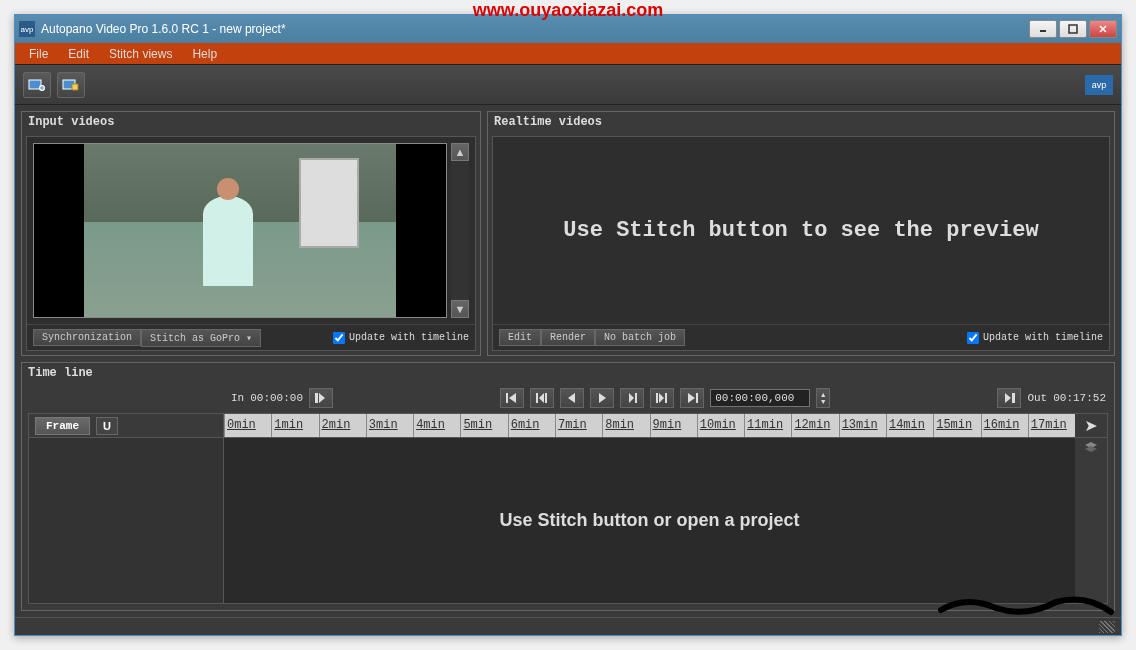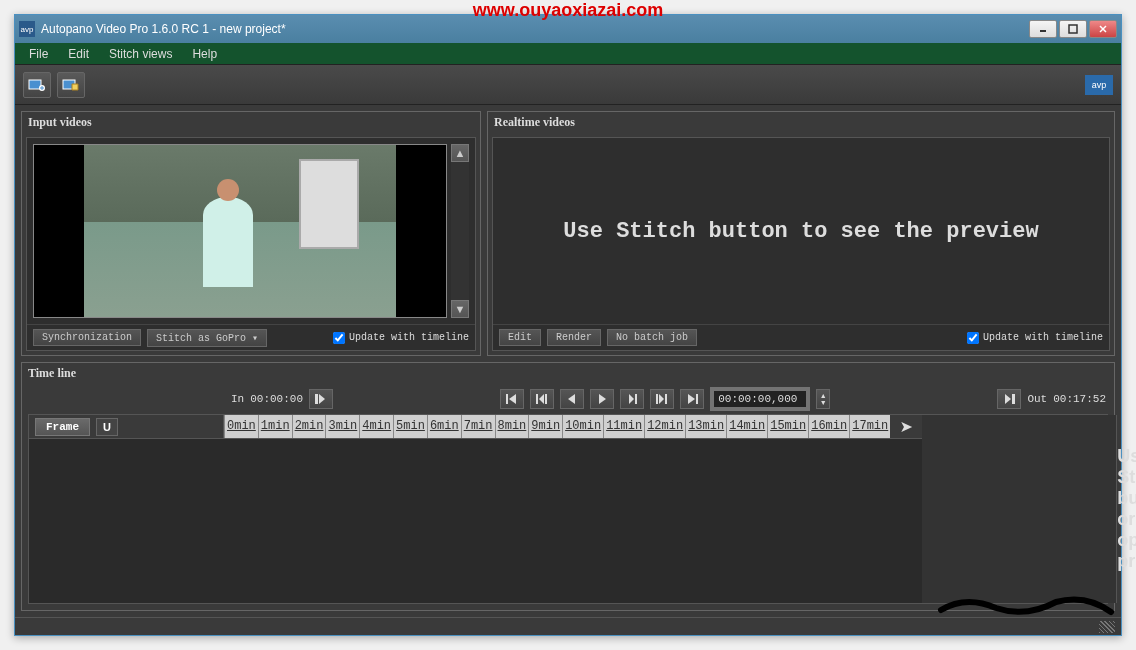--- a/index.html
+++ b/index.html
@@ -5,52 +5,52 @@
 * { box-sizing: border-box; margin: 0; padding: 0; }
 body { font-family: Arial, sans-serif; font-size: 11px; background: #f0f0f0; width: 1136px; height: 650px; overflow: hidden; position: relative; }
 .watermark { position: absolute; top: 0; left: 50%; transform: translateX(-50%); color: #d00; font-size: 18px; font-weight: bold; z-index: 1000; }
 .window { position: absolute; top: 14px; left: 14px; right: 14px; bottom: 14px; background: #3a3a3a; border: 1px solid #4a90c0; display: flex; flex-direction: column; box-shadow: 0 2px 8px rgba(0,0,0,0.3); }
 .titlebar { height: 28px; background: linear-gradient(#5a8db0, #4a7fa0); display: flex; align-items: center; padding: 0 4px; }
 .titlebar-icon { width: 16px; height: 16px; background: #2a5a8a; margin-right: 6px; display: flex; align-items: center; justify-content: center; color: #fff; font-size: 8px; }
 .title { color: #fff; font-size: 12px; flex: 1; }
 .win-controls { display: flex; gap: 2px; }
 .win-btn { width: 28px; height: 18px; border: 1px solid #888; background: linear-gradient(#f5f5f5, #ddd); display: flex; align-items: center; justify-content: center; cursor: pointer; border-radius: 2px; }
 .win-btn.close { background: linear-gradient(#e88,#c44); }
-.menubar { height: 22px; background: #14532d; display: flex; align-items: center; padding: 0 4px; border-bottom: 1px solid #222; }
+.menubar { height: 22px; background: #c2410c; display: flex; align-items: center; padding: 0 4px; border-bottom: 1px solid #222; }
 .menu-item { color: #ddd; padding: 3px 10px; font-size: 12px; cursor: pointer; }
 .toolbar { height: 40px; background: linear-gradient(#4a4a4a, #3a3a3a); border-bottom: 1px solid #222; display: flex; align-items: center; padding: 0 8px; }
 .tool-btn { width: 28px; height: 26px; background: linear-gradient(#5a5a5a,#444); border: 1px solid #666; margin-right: 6px; display: flex; align-items: center; justify-content: center; cursor: pointer; border-radius: 2px; }
 .brand { margin-left: auto; display: flex; align-items: center; gap: 8px; color: #aaa; font-size: 16px; }
 .brand-icon { width: 28px; height: 20px; background: #2a6aaa; display: flex; align-items: center; justify-content: center; color: #fff; font-size: 9px; }
 .main { flex: 1; display: flex; flex-direction: column; padding: 6px; gap: 6px; }
 .top-row { display: flex; gap: 6px; height: 245px; }
 .panel { border: 1px solid #666; background: #3a3a3a; display: flex; flex-direction: column; }
-.panel-header { color: #ddd; font-family: Liberation Serif, serif; font-size: 12px; font-weight: bold; padding: 3px 6px; }
+.panel-header { color: #ddd; font-family: Liberation Mono, monospace; font-size: 12px; font-weight: bold; padding: 3px 6px; }
 .panel-body { flex: 1; margin: 4px; border: 1px solid #555; background: #2e2e2e; display: flex; flex-direction: column; }
 .input-panel { flex: 0 0 460px; }
 .preview-panel { flex: 1; }
 .thumb-area { flex: 1; display: flex; padding: 6px; gap: 4px; }
 .thumb { flex: 1; background: #000; border: 1px solid #888; position: relative; overflow: hidden; }
 .thumb-inner { position: absolute; left: 50px; top: 0; right: 50px; bottom: 0; background: linear-gradient(#6a7a6a 0%, #5a6a5a 45%, #7a9a8a 45%, #8aa090 100%); }
 .person { position: absolute; left: 38%; top: 30%; width: 50px; height: 90px; background: #d0f0e8; border-radius: 50% 50% 0 0 / 20% 20% 0 0; }
 .person::before { content:""; position:absolute; top:-18px; left:14px; width:22px; height:22px; background:#c89070; border-radius:50%; }
 .painting { position:absolute; right:12%; top:8%; width:60px; height:90px; background:#ddd; border:2px solid #aaa; }
 .scrollbar-v { width: 18px; background: #444; display: flex; flex-direction: column; }
 .sb-btn { height: 18px; background: linear-gradient(#666,#555); border: 1px solid #777; display:flex; align-items:center; justify-content:center; color:#ccc; cursor:pointer; }
 .sb-track { flex: 1; background: #333; }
-.panel-footer { height: 26px; display: flex; align-items: center; padding: 0 6px; gap: 6px; border-top: 1px solid #444; }
+.panel-footer { height: 26px; display: flex; align-items: center; padding: 0 6px; border-top: 1px solid #444; }
 .small-btn { background: linear-gradient(#555,#444); border: 1px solid #666; color: #ccc; font-family: "Courier New", monospace; font-size: 10px; padding: 2px 8px; cursor: pointer; }
 .chk { display: flex; align-items: center; gap: 4px; color: #ddd; font-family: "Courier New", monospace; font-size: 10px; margin-left: auto; }
 .preview-msg { flex: 1; display: flex; align-items: center; justify-content: center; color: #ddd; font-family: "Courier New", monospace; font-size: 22px; font-weight: bold; }
 .timeline-panel { flex: 1; }
 .tl-controls { height: 30px; display: flex; align-items: center; padding: 0 8px; gap: 6px; }
 .tl-label { color: #ddd; font-family: "Courier New", monospace; font-size: 11px; }
 .tl-btn { width: 24px; height: 20px; background: linear-gradient(#555,#444); border: 1px solid #666; display: flex; align-items: center; justify-content: center; color: #ddd; cursor: pointer; }
-.tl-time-input { background: #222; border: 4px solid #737373; color: #ddd; font-family: "Courier New", monospace; font-size: 11px; padding: 2px 4px; width: 100px; }
-.tl-body { flex:1; margin: 0 6px 6px 6px; border: 1px solid #555; background: #2a2a2a; display: flex; flex-direction: row; }
+.tl-time-input { background: #222; border: 1px solid #737373; color: #ddd; font-family: "Courier New", monospace; font-size: 11px; padding: 2px 4px; width: 100px; }
+.tl-body { flex:1; margin: 0 6px 6px 6px; border: 1px solid #555; background: #2a2a2a; display: flex; flex-direction: column; }
 .tl-head-row { height: 24px; display: flex; border-bottom: 1px solid #555; }
 .tl-left-col { width: 195px; background: #3a3a3a; border-right: 1px solid #555; display: flex; align-items: center; padding: 0 6px; gap: 6px; }
 .frame-btn { background: linear-gradient(#6a6a6a,#555); border: 1px solid #777; color: #fff; font-family: "Courier New", monospace; font-size: 11px; font-weight: bold; padding: 2px 10px; cursor: pointer; }
 .magnet-btn { width: 22px; height: 18px; background: #444; border: 1px solid #666; color: #fff; display: flex; align-items: center; justify-content: center; cursor: pointer; font-weight: bold; }
 .ruler { flex: 1; display: flex; background: #d0d0d0; }
 .ruler-tick { flex: 1; border-left: 1px solid #888; color: #333; font-family: "Courier New", monospace; font-size: 12px; padding: 4px 2px 0 2px; text-decoration: underline; }
 .tl-right-tools { width: 32px; background: #3a3a3a; display:flex; flex-direction:column; align-items:center; padding:2px; gap:4px; }
 .tl-msg { flex:1; display:flex; align-items:center; justify-content:center; color:#ddd; font-family:Liberation Sans, sans-serif; font-size:18px; font-weight:bold; }
 .tl-content-row { flex:1; display:flex; }
 .tl-content-left { width:195px; background:#333; border-right:1px solid #555; }

